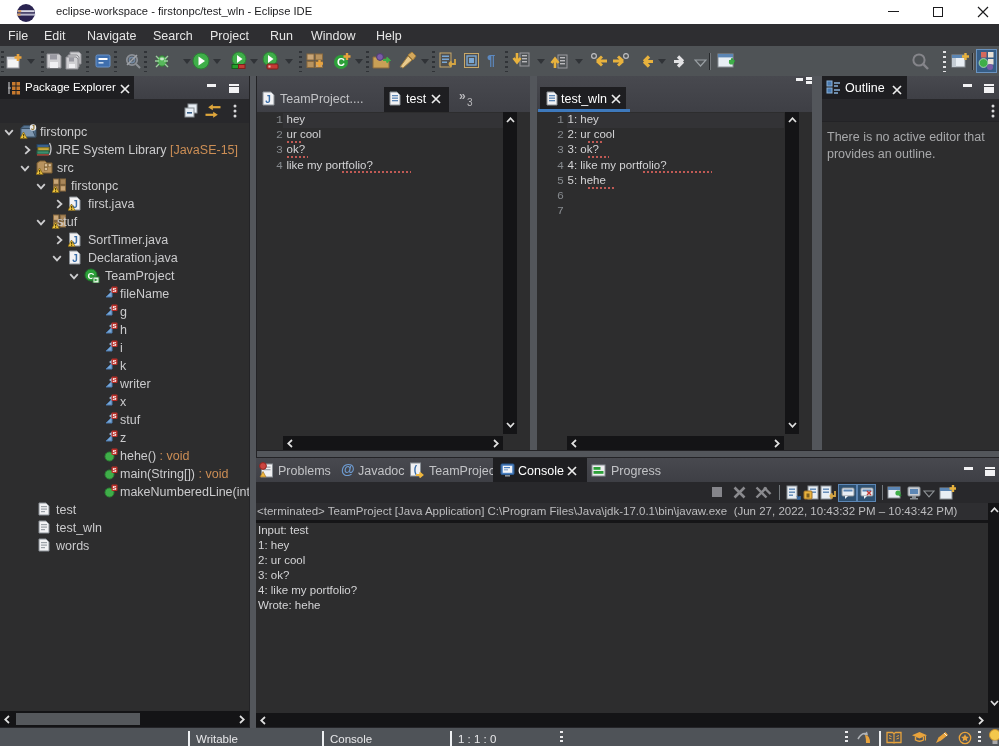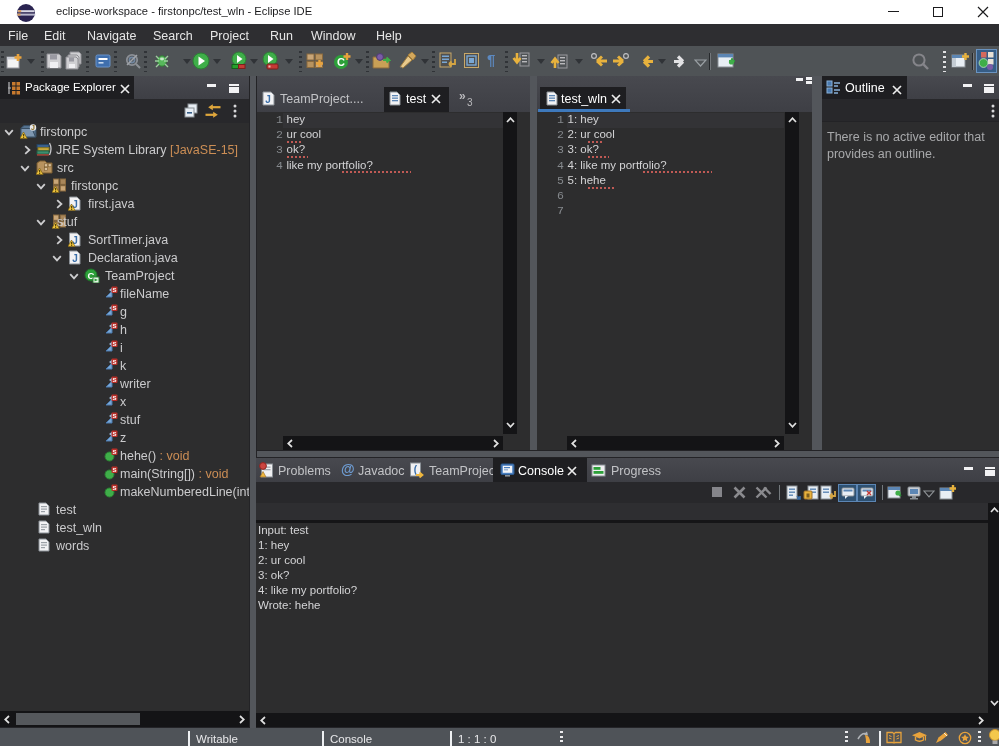--- a/index.html
+++ b/index.html
@@ -782,20 +782,21 @@
 <svg class="abs" style="left:923px;top:490px" width="12" height="8" viewBox="0 0 12 8">
       <path d="M1 1 H11 L6 6.8 z" fill="none" stroke="#8e9296" stroke-width="1.1"></path>
     </svg>
 <svg class="abs" style="left:939px;top:484px" width="17" height="17" viewBox="0 0 17 17">
   <rect x="1" y="4" width="12" height="11" fill="#e8eef4" stroke="#8a9096"></rect>
   <rect x="1" y="4" width="12" height="3" fill="#5c86b4"></rect>
   <path d="M14 1 v7 M10.5 4.5 h7" stroke="#e8b23d" stroke-width="2.4"></path>
 </svg>
 
 <div class="abs" style="left:256px;top:503px;width:743px;height:17px;background:#2e2e31"></div>
+<div class="abs txt" style="left:257px;top:505px;font-size:11.5px;color:#bdbdbf">&lt;terminated&gt; TeamProject [Java Application] C:\Program Files\Java\jdk-17.0.1\bin\javaw.exe  (Jun 27, 2022, 10:43:32 PM – 10:43:42 PM)</div>
 <div class="abs" style="left:256px;top:520px;width:743px;height:3px;background:#151517"></div>
 
 <div class="abs content" style="left:256px;top:523px;width:743px;height:190px"></div>
 <div class="abs mono" style="left:258px;top:522.5px;line-height:15.1px">Input: test
 1: hey
 2: ur cool
 3: ok?
 4: like my portfolio?
 Wrote: hehe</div>
 

